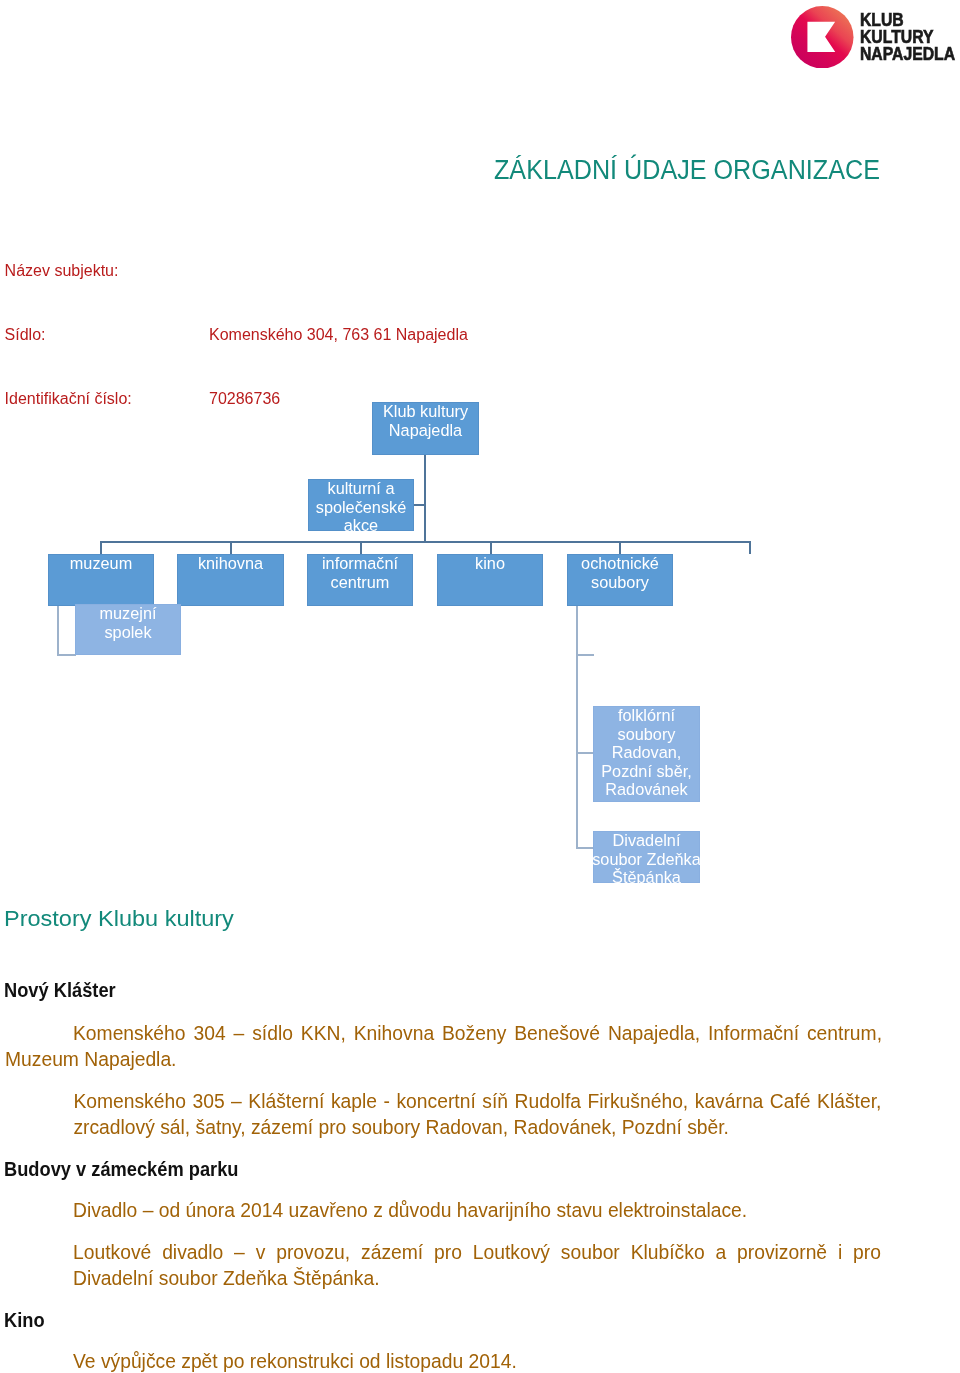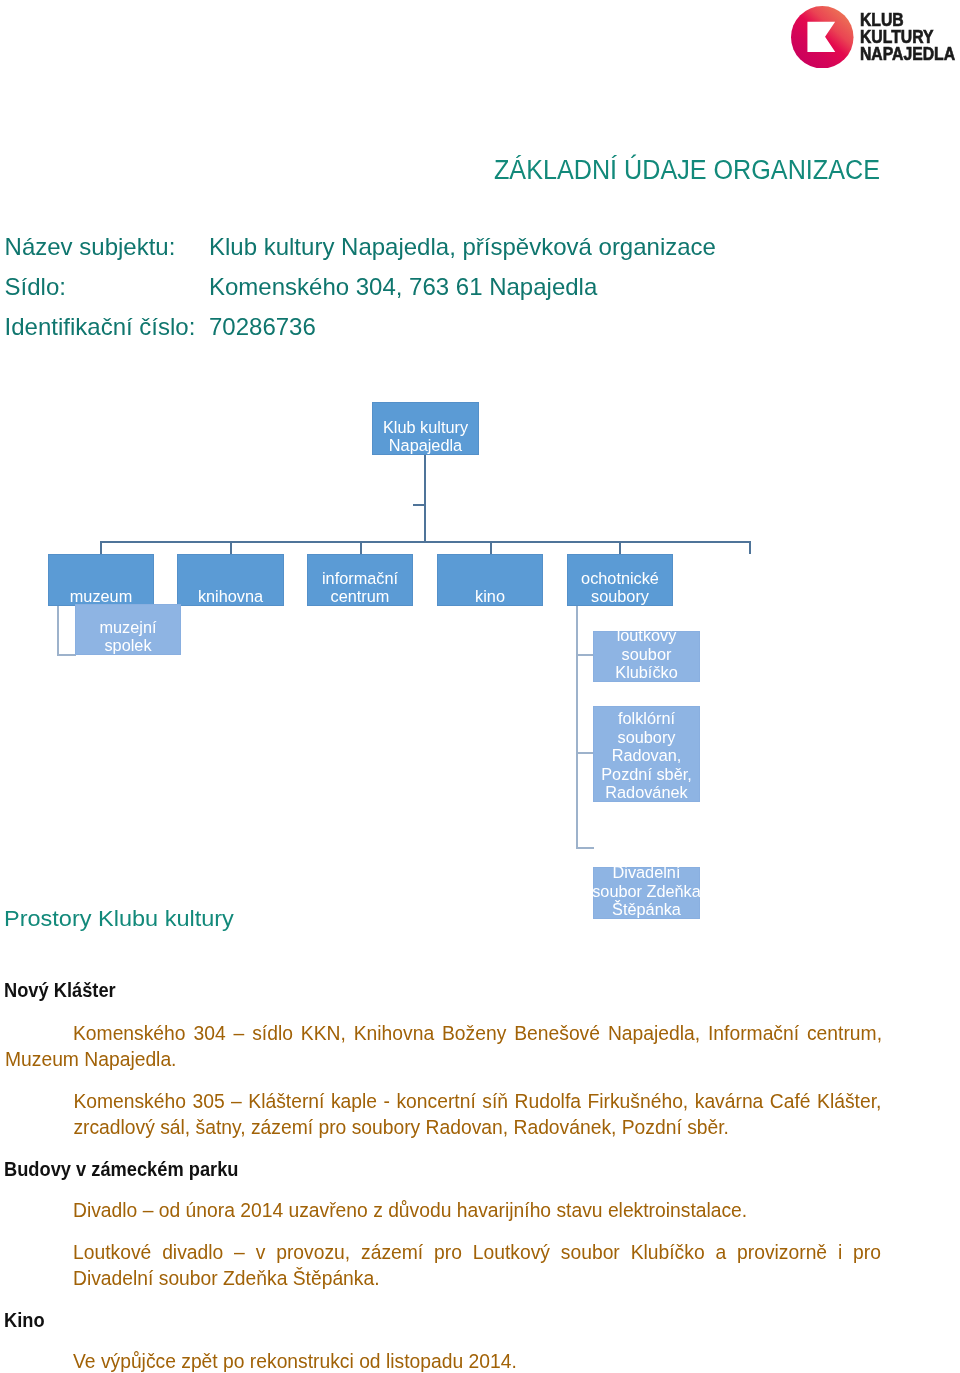--- a/index.html
+++ b/index.html
@@ -19,27 +19,27 @@
   .logo-text > div{height:17.1px;}
 
   
   .doc-title{position:absolute;left:493.8px;top:153.6px;
              font-size:27px;line-height:33px;color:#12897a;font-weight:normal;
              letter-spacing:0px;transform:scaleX(0.932);transform-origin:left top;
              white-space:nowrap;}
 
   
   .info{position:absolute;left:4.6px;top:234.6px;width:900px;}
-  .info-row{position:relative;height:40.3px;font-size:24px;line-height:24px;color:#0f766e;}
+  .info-row{position:relative;height:40.3px;font-size:16px;line-height:24px;color:#b91c1c;margin-top:24px;}
   .info-label{position:absolute;left:0;top:0;white-space:nowrap;}
   .info-value{position:absolute;left:204.4px;top:0;white-space:nowrap;}
 
   
   .chart{position:absolute;left:0;top:0;width:960px;height:1373px;}
-  .node{position:absolute;box-sizing:border-box;display:flex;align-items:flex-end;
+  .node{position:absolute;box-sizing:border-box;display:flex;align-items:flex-start;
         justify-content:center;text-align:center;color:#ffffff;
         font-size:16.3px;line-height:18.6px;}
   .node > span{display:block;white-space:nowrap;}
   .lvl1{background:#5b9bd5;box-shadow:inset 0 0 0 1px #5490c9;}
   .lvl2{background:#5b9bd5;box-shadow:inset 0 0 0 1px #5490c9;}
   .lvl3{background:#8eb4e3;box-shadow:inset 0 0 0 1px #89afe0;}
   .conn{position:absolute;background:#4f7499;}
   .conn3{position:absolute;background:#9db2cb;}
 
   
@@ -75,21 +75,20 @@
       <div>KULTURY</div>
       <div>NAPAJEDLA</div>
     </div>
   </div>
 
   <div class="doc-title">ZÁKLADNÍ ÚDAJE ORGANIZACE</div>
 
   <div class="info">
     <div class="info-row">
       <span class="info-label">Název subjektu:</span>
-      <span class="info-value">Klub kultury Napajedla, příspěvková organizace</span>
     </div>
     <div class="info-row">
       <span class="info-label">Sídlo:</span>
       <span class="info-value">Komenského 304, 763 61 Napajedla</span>
     </div>
     <div class="info-row">
       <span class="info-label">Identifikační číslo:</span>
       <span class="info-value">70286736</span>
     </div>
   </div>
@@ -110,47 +109,47 @@
     <div class="conn3" style="left:57px;top:654px;width:19px;height:1.6px;"></div>
 
     <div class="conn3" style="left:576px;top:605px;width:1.6px;height:244px;"></div>
     <div class="conn3" style="left:576px;top:654px;width:18px;height:1.6px;"></div>
     <div class="conn3" style="left:576px;top:752px;width:18px;height:1.6px;"></div>
     <div class="conn3" style="left:576px;top:847px;width:18px;height:1.6px;"></div>
 
     <div class="node lvl1" style="left:372px;top:402px;width:107px;height:53px;">
       <span><span>Klub kultury</span><br><span>Napajedla</span></span>
     </div>
+    <div class="node lvl2" style="left:308px;top:479px;width:106px;height:52px;">
+      <span><span>kulturní a</span><br><span>společenské</span><br><span>akce</span></span>
+    </div>
 
     <div class="node lvl1" style="left:177px;top:554px;width:107px;height:52px;">
       <span>knihovna</span>
     </div>
     <div class="node lvl1" style="left:48px;top:554px;width:106px;height:52px;">
       <span>muzeum</span>
     </div>
     <div class="node lvl1" style="left:307px;top:554px;width:106px;height:52px;">
       <span><span>informační</span><br><span>centrum</span></span>
     </div>
     <div class="node lvl1" style="left:437px;top:554px;width:106px;height:52px;">
       <span>kino</span>
     </div>
     <div class="node lvl1" style="left:567px;top:554px;width:106px;height:52px;">
       <span><span>ochotnické</span><br><span>soubory</span></span>
     </div>
 
     <div class="node lvl3" style="left:75px;top:604px;width:106px;height:51px;">
       <span><span>muzejní</span><br><span>spolek</span></span>
     </div>
-    <div class="node lvl3" style="left:593px;top:631px;width:107px;height:51px;">
-      <span><span>loutkový</span><br><span>soubor</span><br><span>Klubíčko</span></span>
-    </div>
     <div class="node lvl3" style="left:593px;top:706px;width:107px;height:96px;">
       <span><span>folklórní</span><br><span>soubory</span><br><span>Radovan,</span><br><span>Pozdní sběr,</span><br><span>Radovánek</span></span>
     </div>
-    <div class="node lvl3" style="left:593px;top:867px;width:107px;height:52px;">
+    <div class="node lvl3" style="left:593px;top:831px;width:107px;height:52px;">
       <span><span>Divadelní</span><br><span>soubor Zdeňka</span><br><span>Štěpánka</span></span>
     </div>
   </div>
 
   <div class="sect-head" style="left:4.4px;top:906.4px;">Prostory Klubu kultury</div>
 
   <div class="bold-head" style="left:3.7px;top:979px;">Nový Klášter</div>
   <div class="para" style="left:5px;top:1021.3px;width:877px;text-indent:68px;">Komenského 304 – sídlo KKN, Knihovna Boženy Benešové Napajedla, Informační centrum, Muzeum Napajedla.</div>
   <div class="para" style="left:73.4px;top:1088.6px;width:808px;">Komenského 305 – Klášterní kaple - koncertní síň Rudolfa Firkušného, kavárna Café Klášter, zrcadlový sál, šatny, zázemí pro soubory Radovan, Radovánek, Pozdní sběr.</div>
 

